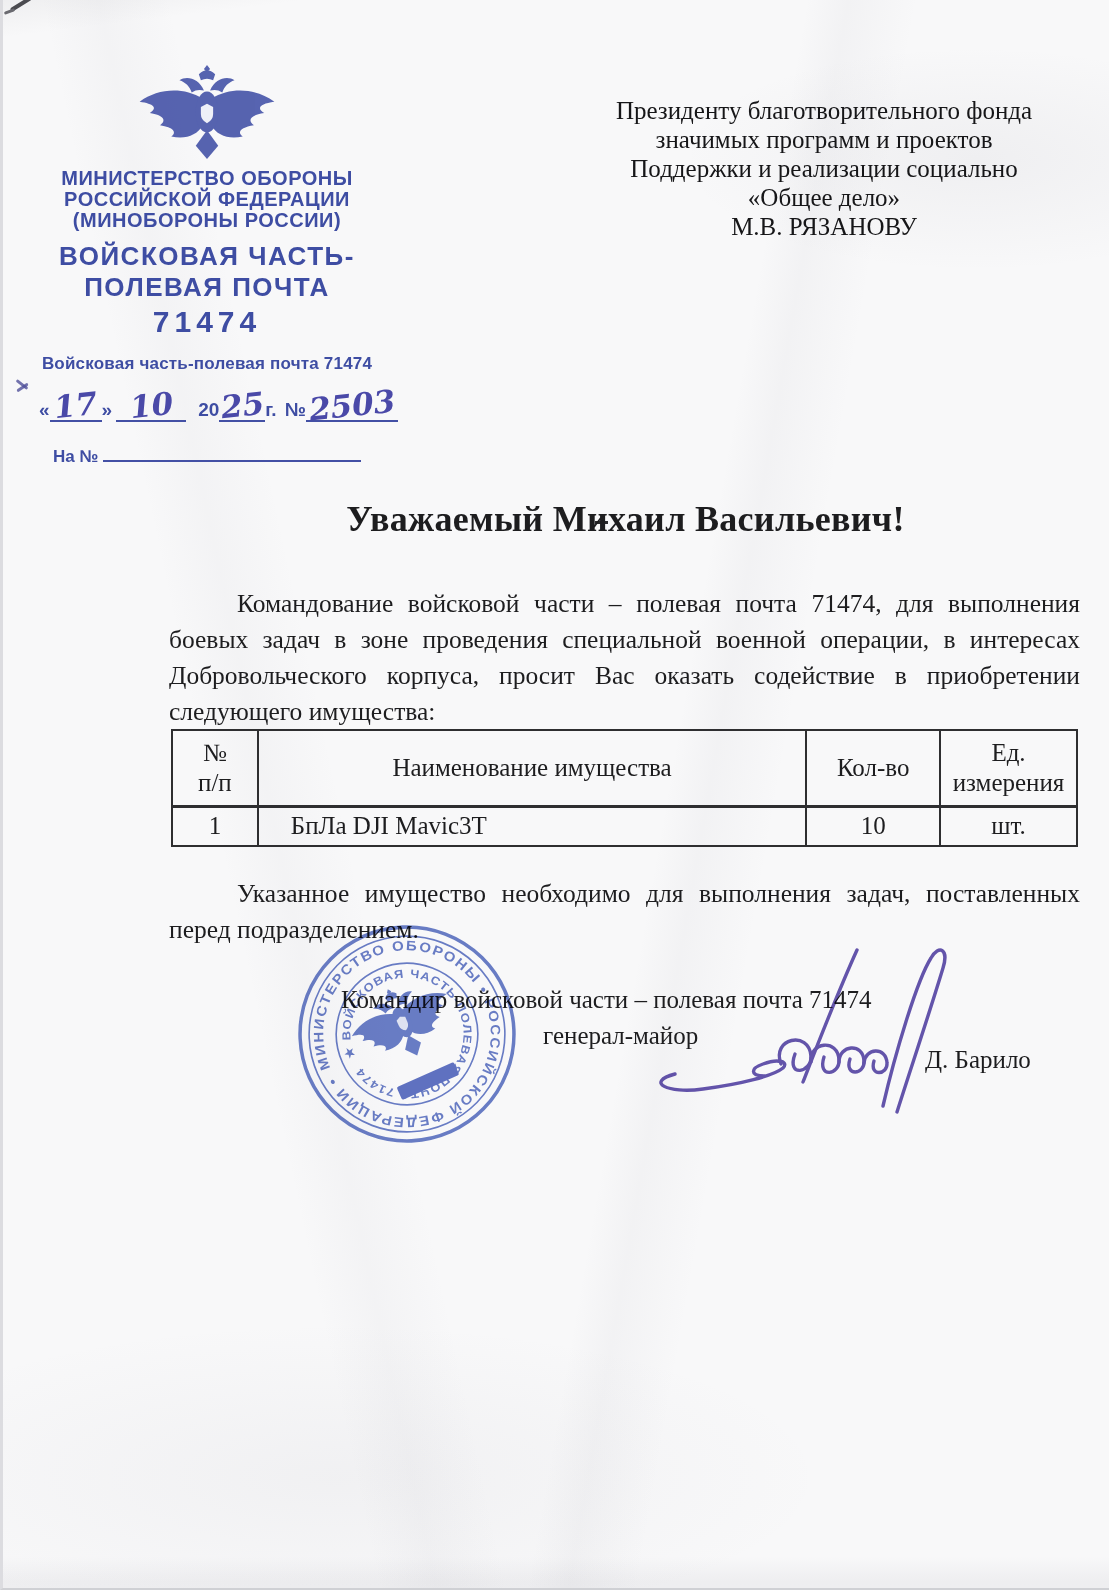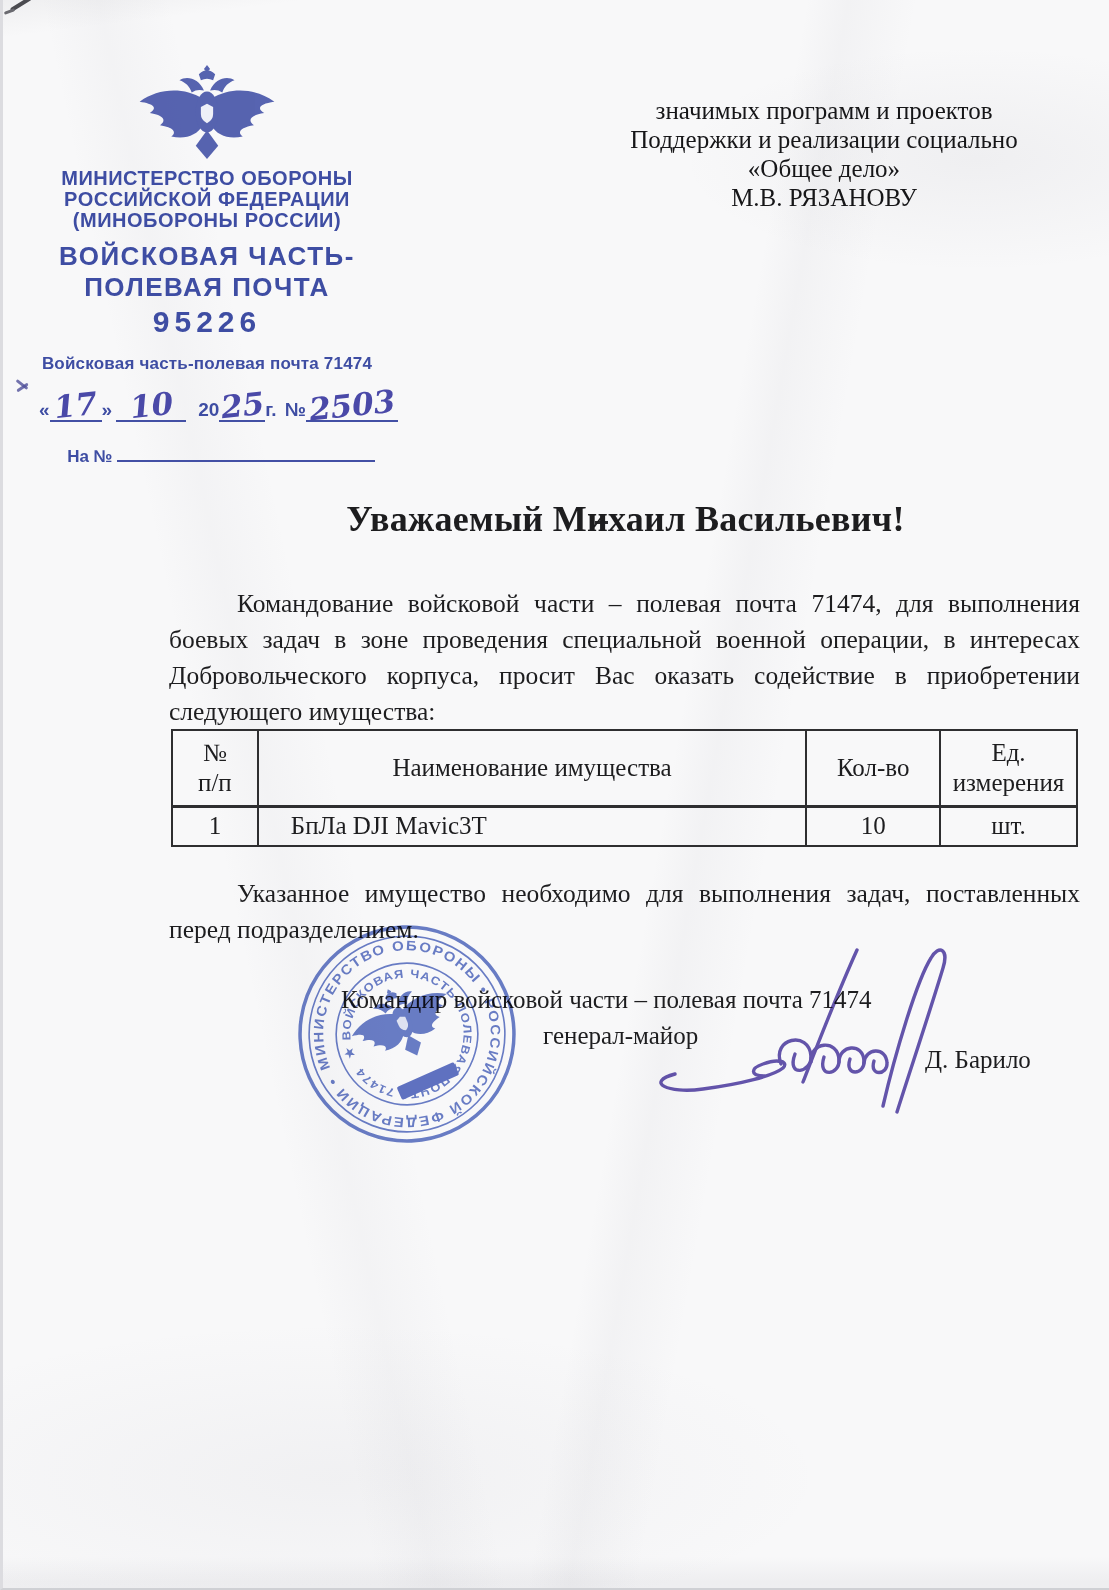--- a/index.html
+++ b/index.html
@@ -24,21 +24,21 @@
   .lh .emblem{display:block;margin:0 auto;}
   .lh .ministry{margin-top:6px;font-weight:bold;font-size:20px;line-height:21px;letter-spacing:0.5px;}
   .lh .unit{margin-top:10px;font-weight:bold;font-size:26px;line-height:31px;letter-spacing:1.5px;}
   .lh .unit-num{margin-top:2px;font-weight:bold;font-size:30px;letter-spacing:5px;}
   .lh .caption{margin-top:15px;font-weight:bold;font-size:17px;letter-spacing:0.2px;}
   .date-row{margin-top:21px;text-align:left;white-space:nowrap;height:36px;}
   .dp{font-weight:bold;font-size:19px;color:#3e4da3;font-family:"Liberation Sans",sans-serif;}
   .uline{display:inline-block;border-bottom:2px solid #4350a5;text-align:center;vertical-align:baseline;}
   .hw{font-family:"DejaVu Serif", serif;font-style:italic;font-weight:bold;color:#4a49a8;
       font-size:31px;line-height:20px;display:inline-block;transform:rotate(-6deg);}
-  .ref-row{margin-top:16px;text-align:right;}
+  .ref-row{margin-top:16px;text-align:center;}
   
   .recipient{position:absolute;right:42px;top:96px;width:486px;text-align:center;
      font-size:25px;line-height:29px;color:#161618;}
   
   .salutation{position:absolute;left:168px;top:498px;width:909px;text-align:center;
      font-weight:bold;font-size:36px;letter-spacing:0.3px;}
   .para{position:absolute;left:166px;width:911px;text-align:justify;
      font-size:25.5px;line-height:36px;}
   .p1{top:586px;text-indent:68px;}
   .p2{top:876px;text-indent:68px;}
@@ -99,35 +99,36 @@
     <div class="ministry">
       <div>МИНИСТЕРСТВО ОБОРОНЫ</div>
       <div>РОССИЙСКОЙ ФЕДЕРАЦИИ</div>
       <div>(МИНОБОРОНЫ РОССИИ)</div>
     </div>
 
     <div class="unit">
       <div>ВОЙСКОВАЯ ЧАСТЬ-</div>
       <div>ПОЛЕВАЯ ПОЧТА</div>
     </div>
-    <div class="unit-num">95226</div>
+    <div class="unit-num">71474</div>
     <div class="caption">Войсковая часть-полевая почта 71474</div>
 
     <div class="date-row">
       <span class="dp">«</span><span class="uline" style="width:52px;"><span class="hw">17</span></span><span class="dp">»</span><span class="uline" style="width:70px;margin-left:4px;"><span class="hw">10</span></span><span class="dp" style="margin-left:12px;">20</span><span class="uline" style="width:46px;"><span class="hw">25</span></span><span class="dp">г.</span>
       <span class="dp" style="margin-left:4px;">№</span><span class="uline" style="width:92px;"><span class="hw">2503</span></span>
     </div>
 
     <div class="ref-row">
       <span class="dp" style="font-size:17px;">На №</span>
       <span class="uline" style="width:258px;height:14px;"></span>
     </div>
   </div>
 
   <div class="recipient">
+    <div>Президенту благотворительного фонда</div>
     <div>значимых программ и проектов</div>
     <div>Поддержки и реализации социально</div>
     <div>«Общее дело»</div>
     <div>М.В. РЯЗАНОВУ</div>
   </div>
 
   <div class="salutation">Уважаемый Михаил Васильевич!</div>
 
   <div class="para p1">Командование войсковой части – полевая почта 71474, для выполнения боевых задач в зоне проведения специальной военной операции, в интересах Добровольческого корпуса, просит Вас оказать содействие в приобретении следующего имущества:</div>
 

